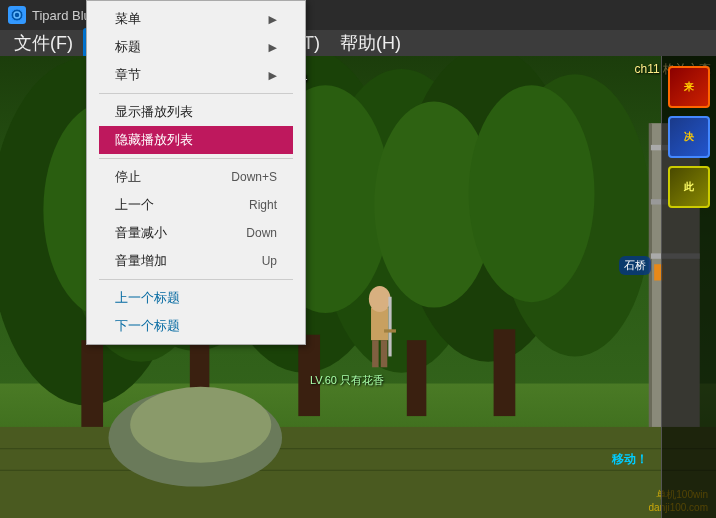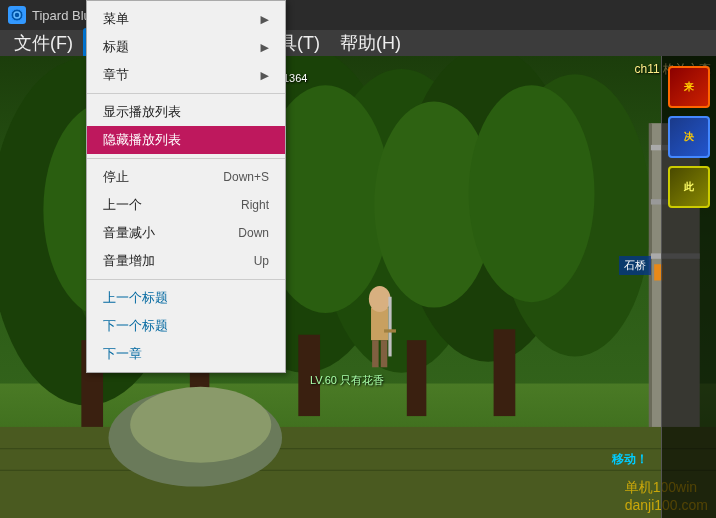--- a/index.html
+++ b/index.html
@@ -66,26 +66,26 @@
       bottom: 0;
       background: linear-gradient(to bottom, #2a4a1a 0%, #3a5a1a 30%, #4a6a2a 60%, #3a5a1a 100%);
       overflow: hidden;
     }
 
     
     #dropdown-menu {
       position: absolute;
       top: 0px;
       left: 86px;
-      width: 200px;
+      width: 220px;
       background: #f0f0f0;
       border: 1px solid #aaa;
       box-shadow: 2px 2px 6px rgba(0,0,0,0.4);
       z-index: 100;
-      padding: 4px 0;
+      padding: 4px 12px;
     }
 
     .menu-section-item {
       padding: 5px 16px;
       cursor: pointer;
       color: #222;
       display: flex;
       align-items: center;
       justify-content: space-between;
     }
@@ -143,22 +143,22 @@
       justify-content: center;
       color: #ffcc00;
       font-size: 10px;
       font-weight: bold;
     }
     .watermark {
       position: absolute;
       bottom: 5px;
       right: 8px;
       color: rgba(255,200,0,0.7);
-      font-size: 14px;
-      text-align: left;
+      font-size: 10px;
+      text-align: right;
     }
     .level-text {
       position: absolute;
       bottom: 130px;
       left: 310px;
       color: #aaffaa;
       font-size: 11px;
       text-shadow: 1px 1px 2px #000;
     }
     .coord-text {
@@ -170,21 +170,21 @@
       text-shadow: 1px 1px 2px #000;
     }
     .location-label {
       position: absolute;
       top: 200px;
       right: 65px;
       color: #fff;
       font-size: 11px;
       background: rgba(0,50,150,0.7);
       padding: 2px 5px;
-      border-radius: 0;
+      border-radius: 6px;
     }
     .mobile-btn {
       position: absolute;
       bottom: 50px;
       right: 68px;
       color: #00ccff;
       font-size: 12px;
       font-weight: bold;
     }
 
@@ -367,16 +367,13 @@
 
   <div class="menu-section-item disabled">
     <span>上一个标题</span>
   </div>
 
   <div class="menu-section-item disabled">
     <span>下一个标题</span>
   </div>
 
 
-  <div class="menu-section-item disabled">
-    <span>下一章</span>
-  </div>
 </div>
 
 </body></html>

